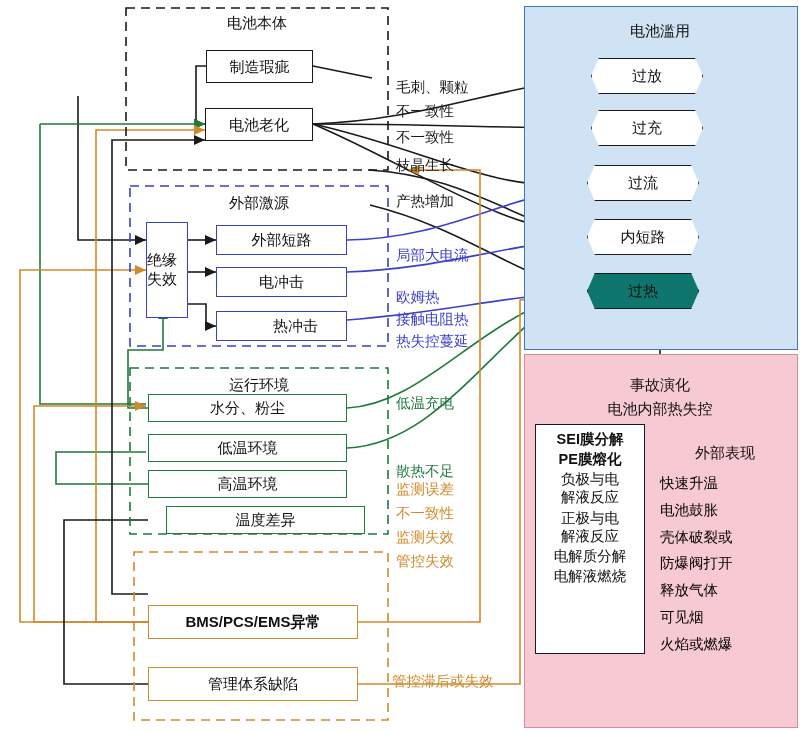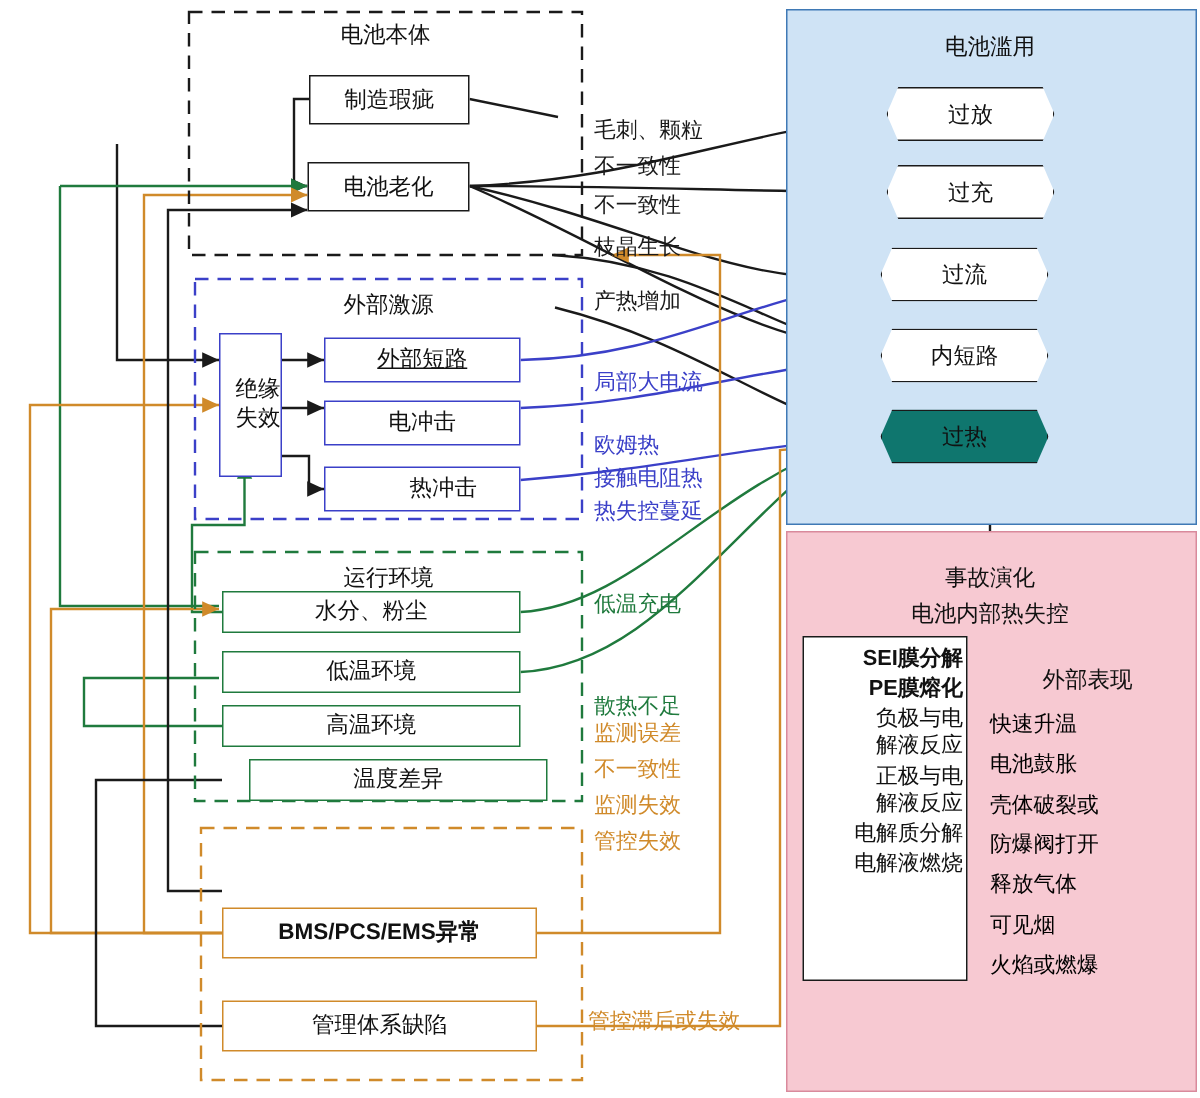--- a/index.html
+++ b/index.html
@@ -2,21 +2,21 @@
 <html><head>
 <meta charset="utf-8">
 <style>
   html,body{margin:0;padding:0;background:#ffffff;}
   body{width:800px;height:732px;font-family:"Liberation Sans","DejaVu Sans",sans-serif;}
   #stage{position:relative;width:800px;height:732px;overflow:hidden;}
   svg#wires{position:absolute;left:0;top:0;width:800px;height:732px;}
   .grp-title{position:absolute;left:0;right:0;text-align:center;font-size:15px;color:#111;}
 
   .node{position:absolute;box-sizing:border-box;display:flex;align-items:center;justify-content:center;
-        text-align:right;background:#fff;font-size:15px;color:#111;line-height:1.15;}
+        text-align:left;background:#fff;font-size:15px;color:#111;line-height:1.15;}
   .node.b-black{border:1.4px solid #1a1a1a;}
   .node.b-blue{border:1.4px solid #3b40c8;}
   .node.b-green{border:1.4px solid #1f7a3d;}
   .node.b-orange{border:1.4px solid #d08a2a;}
 
   
   .hex{position:absolute;box-sizing:border-box;display:flex;align-items:center;justify-content:center;
        font-size:15px;color:#111;background:#fff;border:1.4px solid #1a1a1a;
        clip-path:polygon(7% 0,93% 0,100% 50%,93% 100%,7% 100%,0 50%);}
   .hex.hot{background:#0f766e;}
@@ -25,21 +25,21 @@
   .panel-evo{position:absolute;background:#f7c9d2;border:1.5px solid #d98a9c;}
 
   .lbl{position:absolute;font-size:14.5px;line-height:1.35;white-space:pre;}
   .lbl.k{color:#1a1a1a;}
   .lbl.bl{color:#3b40c8;}
   .lbl.gr{color:#1f7a3d;}
   .lbl.or{color:#d08a2a;}
 
   .evo-title{position:absolute;width:100%;text-align:center;font-size:15px;color:#111;}
   .evo-box{position:absolute;box-sizing:border-box;border:1.4px solid #1a1a1a;background:#fff;
-           display:flex;flex-direction:column;align-items:flex-end;justify-content:flex-start;padding-top:4px;}
+           display:flex;flex-direction:column;align-items:center;justify-content:flex-start;padding-top:4px;}
   .evo-box .row{font-size:14.5px;color:#111;text-align:center;line-height:1.25;padding:1px 2px;}
   .evo-col-title{position:absolute;font-size:15px;color:#111;text-align:center;}
   .evo-list{position:absolute;text-align:left;font-size:14.5px;color:#000000;line-height:1.85;}
   .evo-list div{white-space:nowrap;}
 </style>
 </head>
 <body>
 
 <div id="stage">
 
@@ -123,21 +123,21 @@
   </svg>
 
   <div class="grp-title" style="top:14px;left:126px;width:262px;">电池本体</div>
   <div class="grp-title" style="top:194px;left:130px;width:258px;">外部激源</div>
   <div class="grp-title" style="top:376px;left:130px;width:258px;">运行环境</div>
 
   <div class="node b-black" style="left:206px;top:50px;width:107px;height:33px;">制造瑕疵</div>
   <div class="node b-black" style="left:205px;top:108px;width:108px;height:33px;">电池老化</div>
 
   <div class="node b-blue" style="left:146px;top:222px;width:42px;height:96px;line-height:1.25;">绝缘失效</div>
-  <div class="node b-blue" style="left:216px;top:225px;width:131px;height:30px;text-decoration:underline;">外部短路</div>
+  <div class="node b-blue" style="left:216px;top:225px;width:131px;height:30px;">外部短路</div>
   <div class="node b-blue" style="left:216px;top:267px;width:131px;height:30px;">电冲击</div>
   <div class="node b-blue" style="left:216px;top:311px;width:131px;height:30px;padding-left:28px;">热冲击</div>
 
   <div class="node b-green" style="left:148px;top:394px;width:199px;height:28px;">水分、粉尘</div>
   <div class="node b-green" style="left:148px;top:434px;width:199px;height:28px;">低温环境</div>
   <div class="node b-green" style="left:148px;top:470px;width:199px;height:28px;">高温环境</div>
   <div class="node b-green" style="left:148px;top:506px;width:199px;height:28px;margin-left:18px;">温度差异</div>
 
   <div class="node b-orange" style="left:148px;top:605px;width:210px;height:34px;font-weight:bold;">BMS/PCS/EMS异常</div>
   <div class="node b-orange" style="left:148px;top:667px;width:210px;height:34px;">管理体系缺陷</div>

